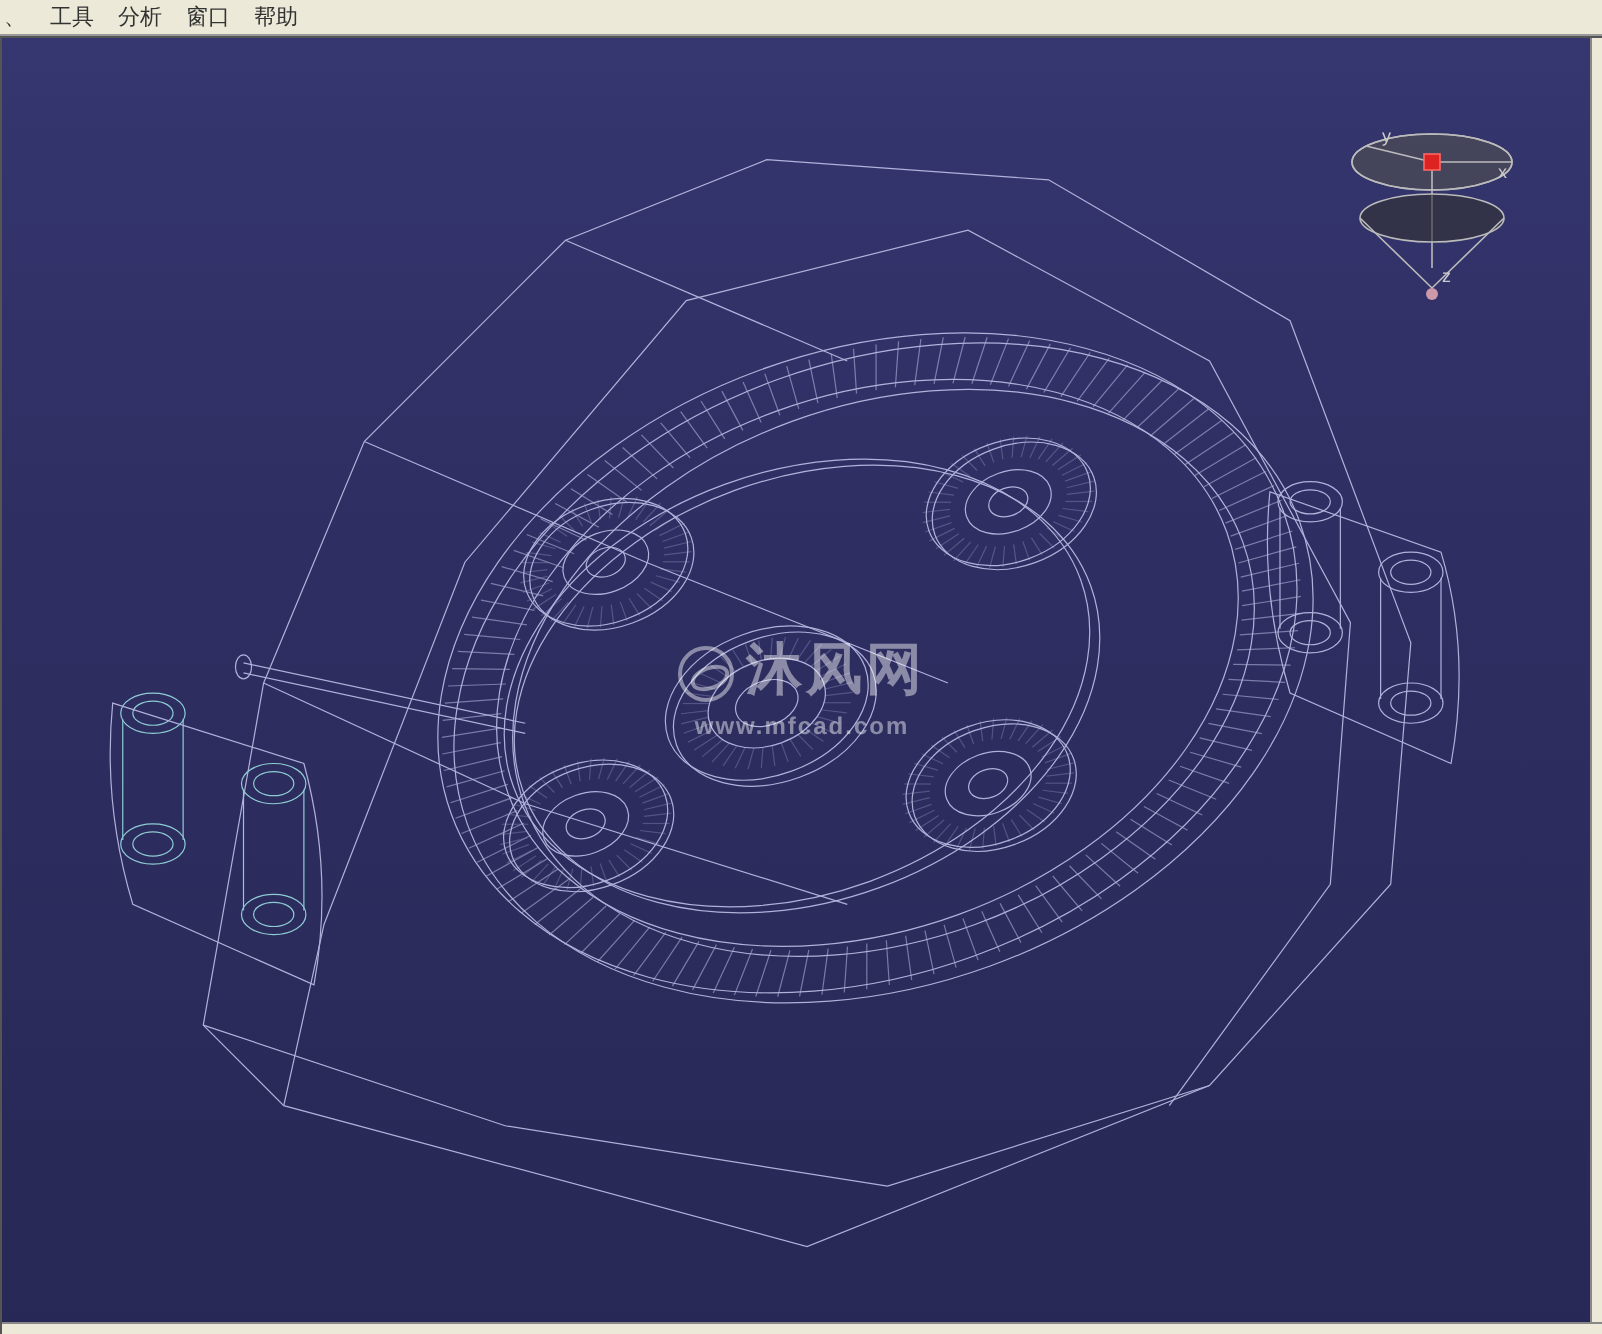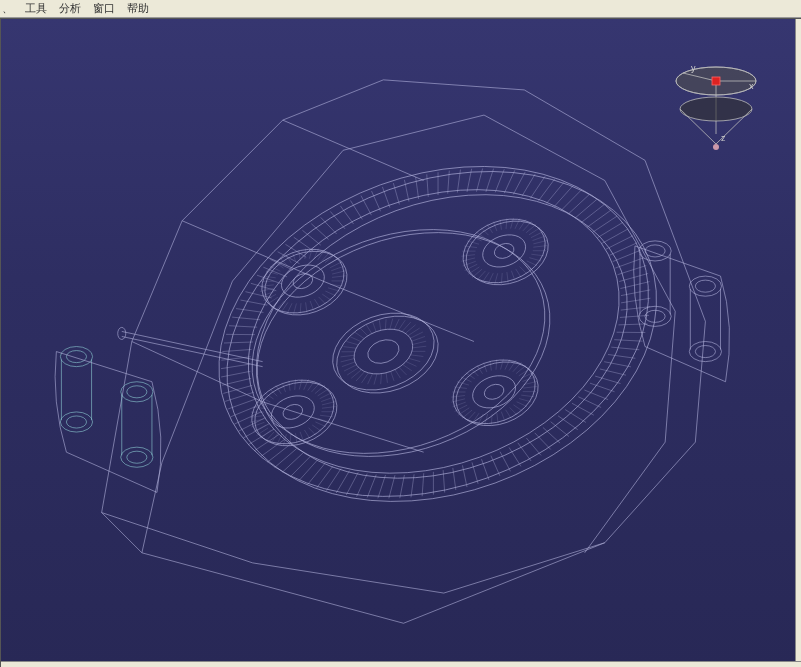--- a/index.html
+++ b/index.html
@@ -551,16 +551,22 @@
       <path d="M 19 60 L 55 95 L 91 60"></path>
 
       <rect x="51" y="28" width="8" height="8" fill="#d22" stroke="#f66"></rect>
     </g>
     <text x="30" y="22" fill="#ccc" font-size="9">y</text>
     <text x="88" y="40" fill="#ccc" font-size="9">x</text>
     <text x="60" y="92" fill="#ccc" font-size="9">z</text>
     <circle cx="55" cy="98" r="3" fill="#c9a" stroke="none"></circle>
   </svg>
 
+  <div class="watermark">
+    <div>
+      <span class="watermark-icon"></span><span>沐风网</span>
+    </div>
+    <div class="sub">www.mfcad.com</div>
+  </div>
 
   <div class="viewport-edge-right"></div>
   <div class="viewport-edge-bottom"></div>
 </div>
 
 </body></html>

